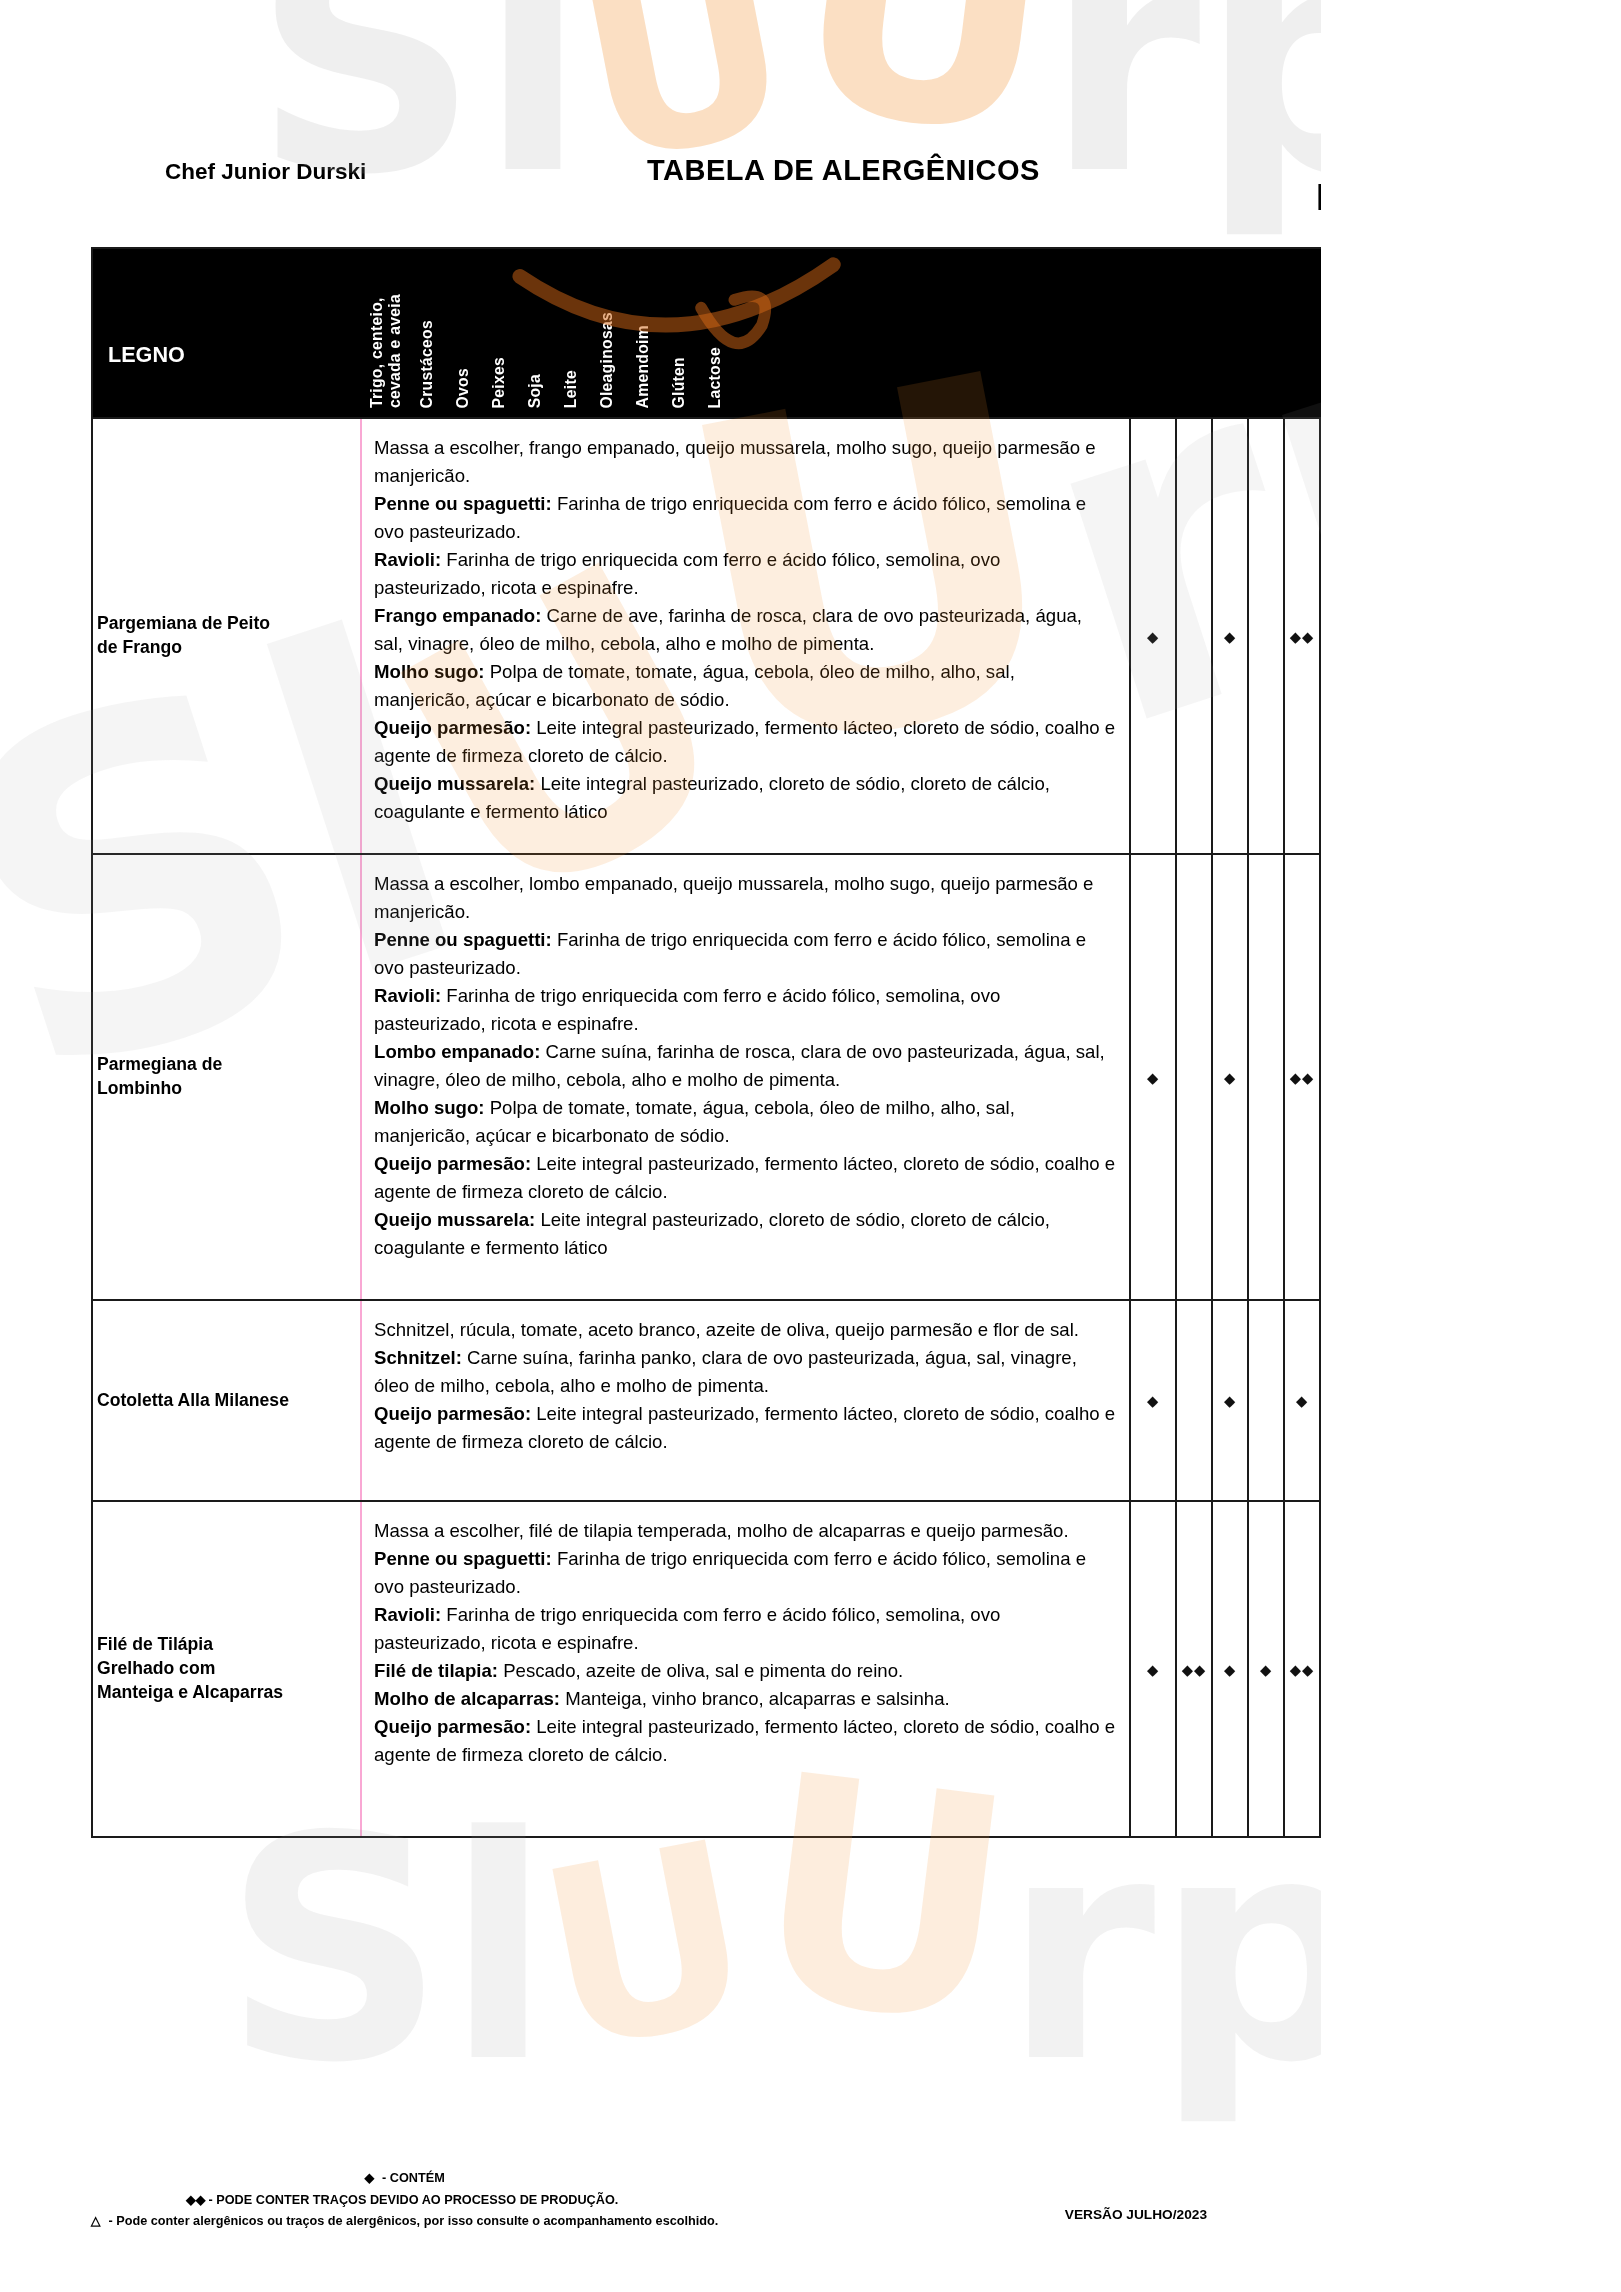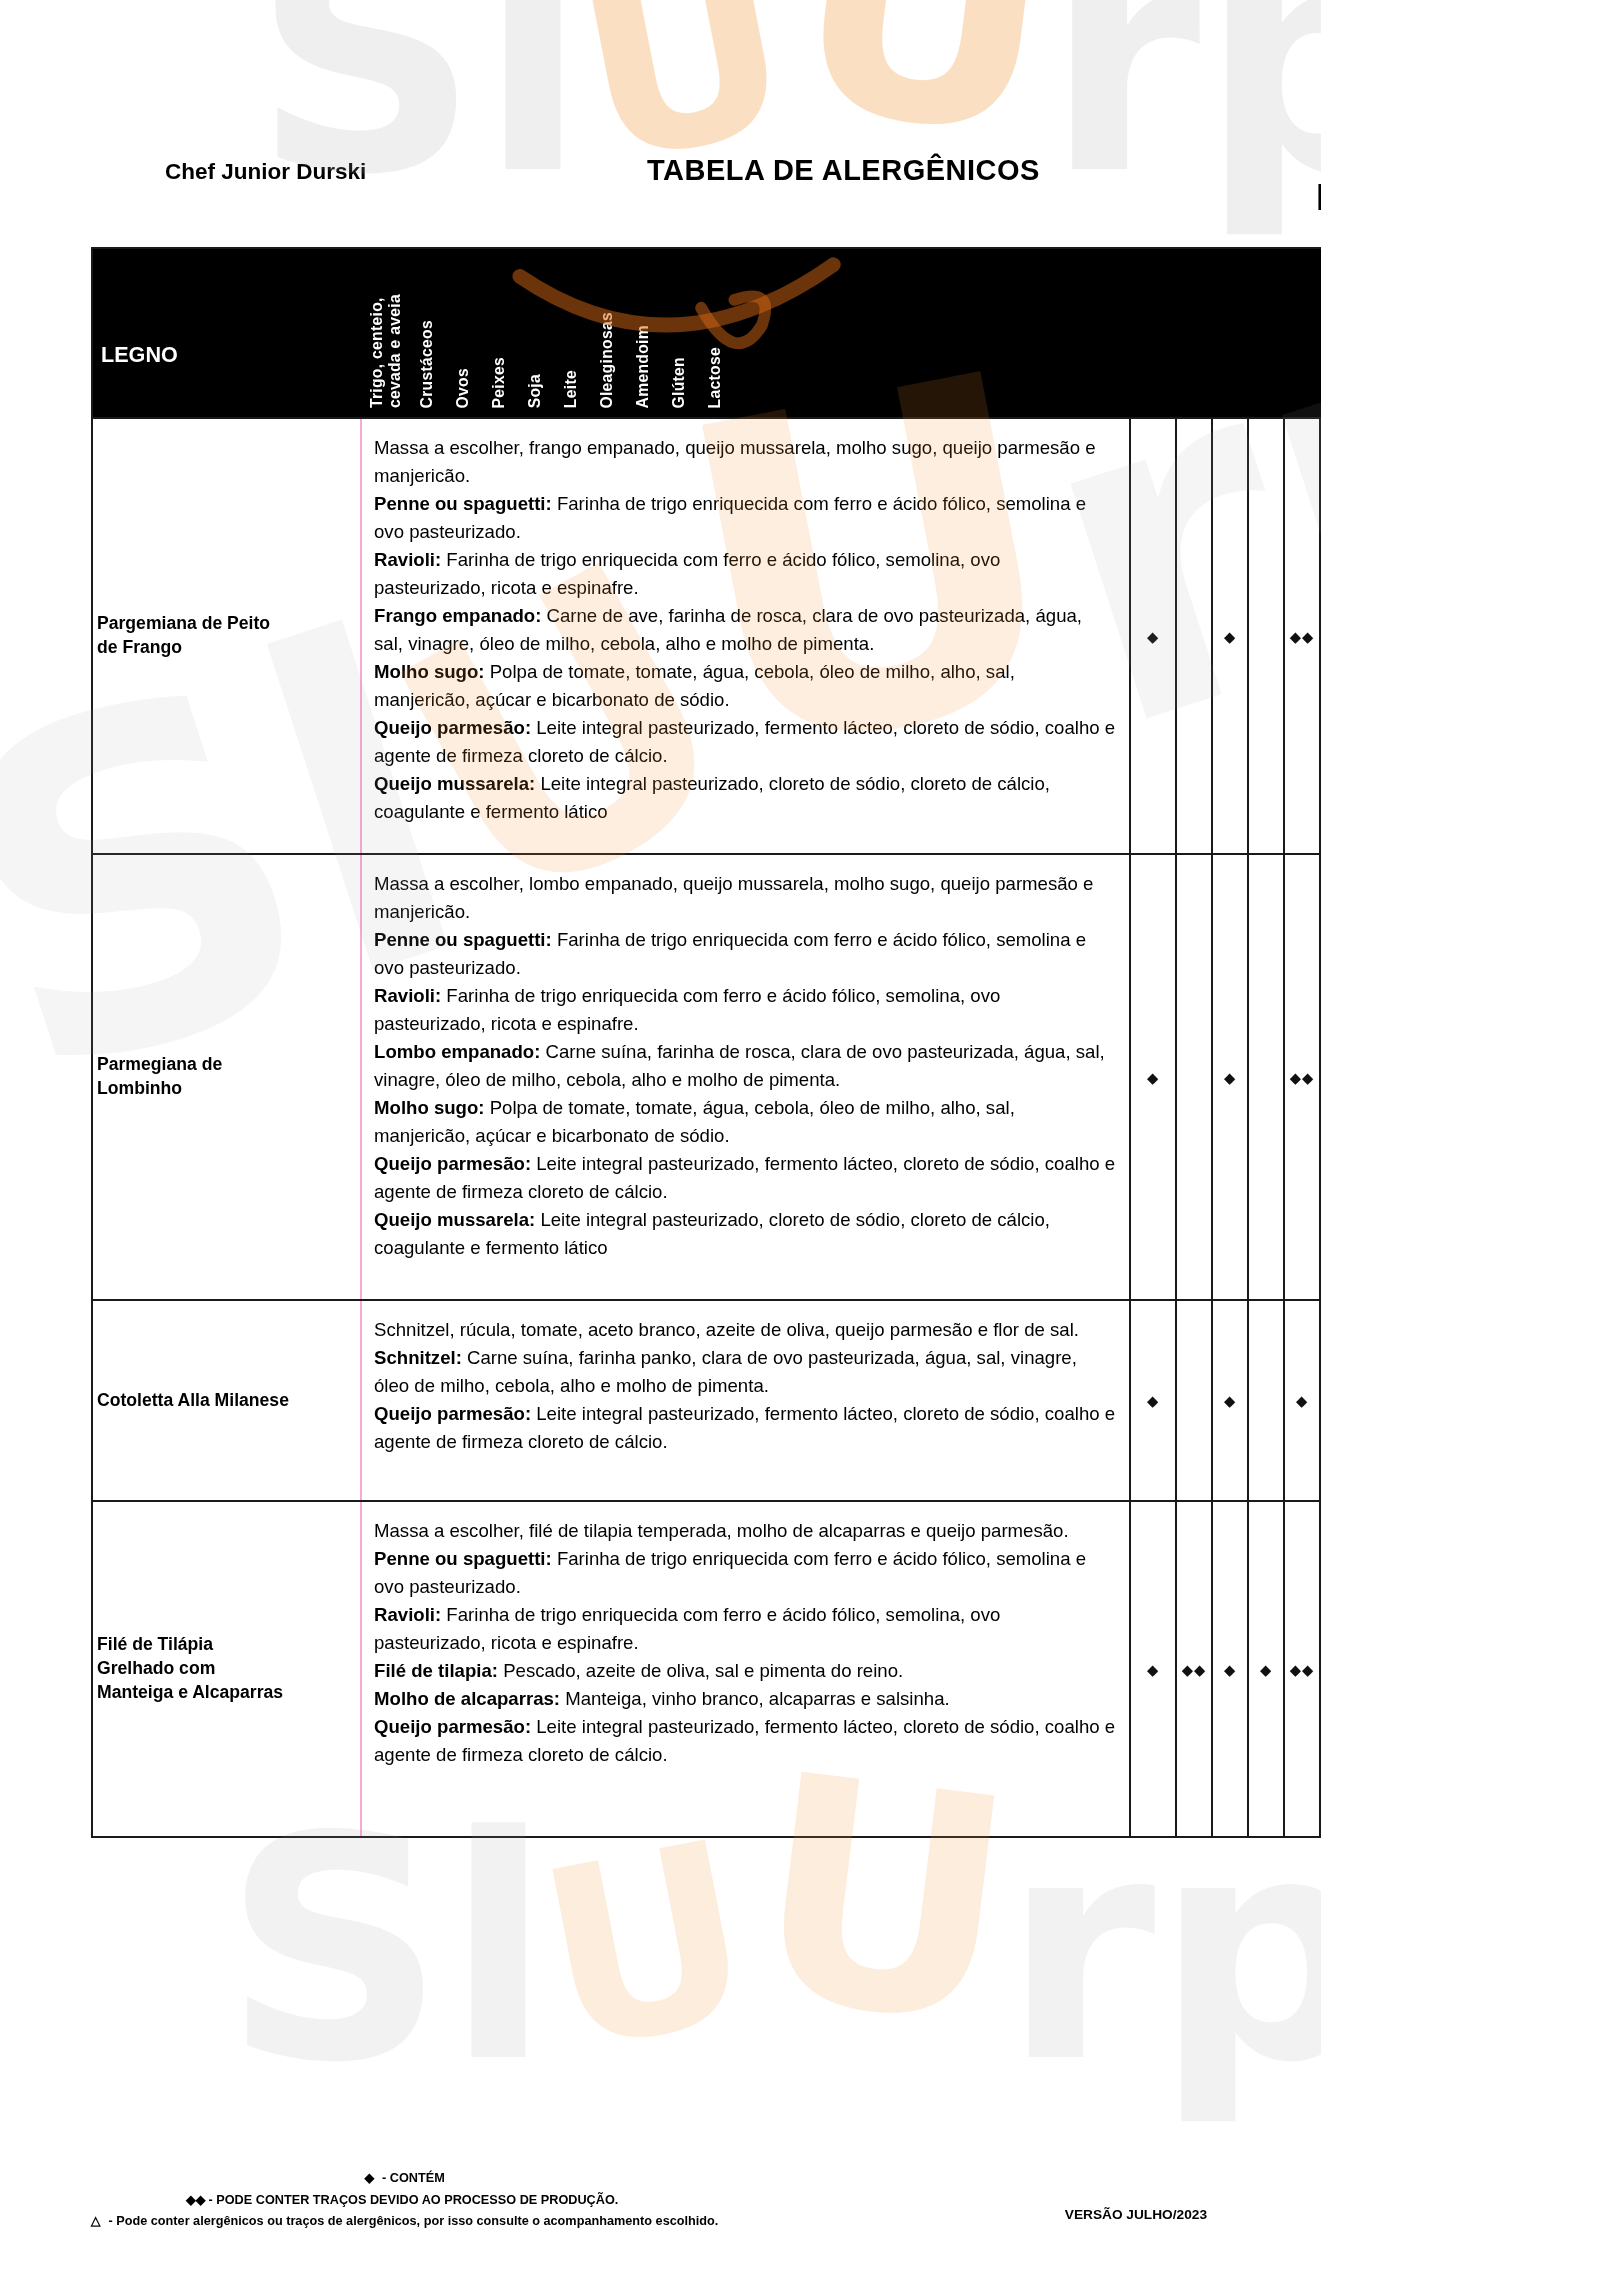--- a/index.html
+++ b/index.html
@@ -8,21 +8,21 @@
 
   
   .chef{position:absolute;left:165px;top:159px;font-size:22.5px;font-weight:bold;letter-spacing:0;}
   .doc-title{position:absolute;left:647px;top:154px;font-size:29px;font-weight:bold;letter-spacing:0.5px;}
   .brand{position:absolute;left:1316px;top:177px;font-family:Liberation Sans, sans-serif;
          font-size:36px;font-weight:bold;letter-spacing:1px;}
 
   
   .tbl{position:absolute;left:91px;top:247px;width:1414px;border:2px solid #1a1a1a;box-sizing:border-box;background:transparent;}
   .thead{display:flex;height:168px;background:#000;color:#fff;box-sizing:border-box;}
-  .th-name{width:270px;box-sizing:border-box;display:flex;align-items:flex-end;padding:0 0 49px 8px;
+  .th-name{width:270px;box-sizing:border-box;display:flex;align-items:flex-end;padding:0 0 49px 15px;
            font-size:21.6px;font-weight:bold;}
   .th-ing{width:771px;box-sizing:border-box;display:flex;align-items:flex-end;padding:0 0 49px 11.8px;
           font-size:21.6px;font-weight:bold;}
   .allergen-headers{width:373px;display:flex;}
   .ah{width:36px;display:flex;align-items:flex-end;justify-content:center;padding-bottom:8.8px;box-sizing:border-box;}
   .ah:first-child{width:46px;}
   .ah span{writing-mode:vertical-rl;transform:rotate(180deg);font-size:15.7px;font-weight:bold;
            line-height:1.12;white-space:pre;letter-spacing:0.3px;}
   .row{display:flex;border-top:2px solid #1a1a1a;box-sizing:border-box;background:transparent;}
   .row1{height:436px;} .row2{height:446px;} .row3{height:201px;} .row4{height:336px;}

